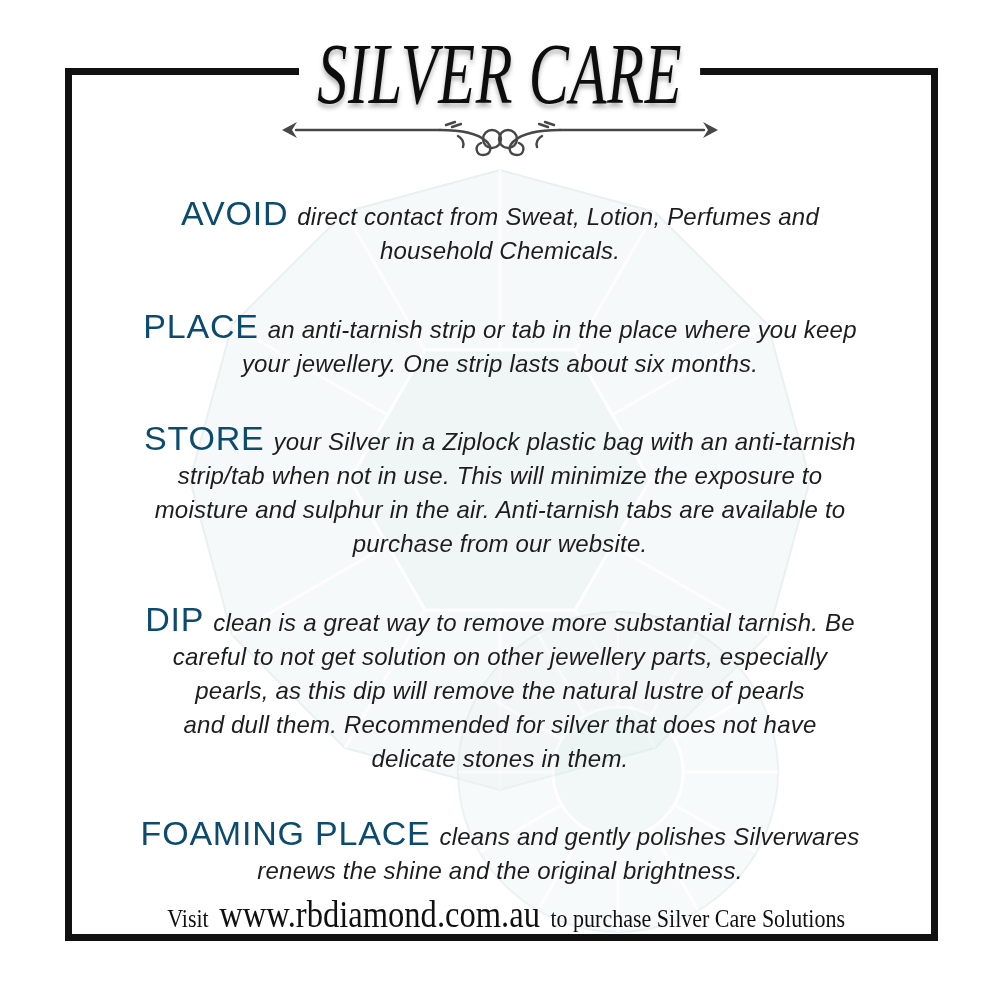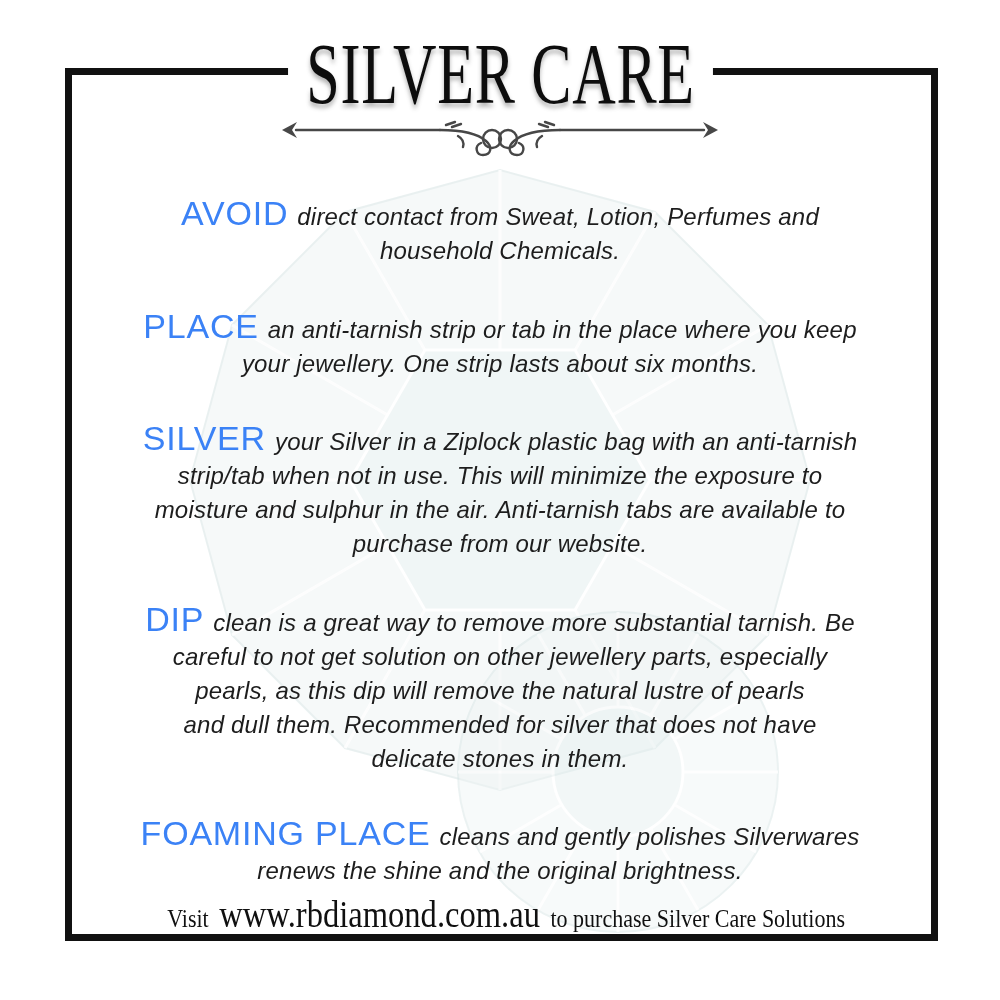--- a/index.html
+++ b/index.html
@@ -27,20 +27,21 @@
     border: 7px solid #111111;
     z-index: 1;
   }
 
   
   .header {
     position: absolute;
     left: 0; top: 36px; width: 1000px;
     text-align: center;
     z-index: 3;
+    font-style: italic;
   }
   .title {
     display: inline-block;
     font-family: "Liberation Serif", serif;
     font-weight: 400;
     font-size: 86px;
     line-height: 76px;
     color: #0d0d0d;
     background: #ffffff;
     padding: 0 26px;
@@ -81,21 +82,21 @@
   .tip {
     font-size: 24px;
     line-height: 34px;
     color: #1d1d1d;
     letter-spacing: 0.2px;
   }
   .tip .lead {
     font-size: 34px;
     letter-spacing: 0.8px;
     margin-right: 9px;
-    color: #3b82f6;
+    color: #0c4a6e;
   }
   .tip .tip-text { white-space: pre-line; font-style: italic; }
 
   
   .footer {
     position: absolute;
     left: 80px; right: 68px;
     top: 893px;
     text-align: center;
     z-index: 2;
@@ -187,21 +188,21 @@
 <div class="content">
   <p class="tip">
     <span class="lead">AVOID</span><span class="tip-text">direct contact from Sweat, Lotion, Perfumes and
 household Chemicals.</span>
   </p>
   <p class="tip">
     <span class="lead">PLACE</span><span class="tip-text">an anti-tarnish strip or tab in the place where you keep
 your jewellery. One strip lasts about six months.</span>
   </p>
   <p class="tip">
-    <span class="lead">SILVER</span><span class="tip-text">your Silver in a Ziplock plastic bag with an anti-tarnish
+    <span class="lead">STORE</span><span class="tip-text">your Silver in a Ziplock plastic bag with an anti-tarnish
 strip/tab when not in use. This will minimize the exposure to
 moisture and sulphur in the air. Anti-tarnish tabs are available to
 purchase from our website.</span>
   </p>
   <p class="tip">
     <span class="lead">DIP</span><span class="tip-text">clean is a great way to remove more substantial tarnish. Be
 careful to not get solution on other jewellery parts, especially
 pearls, as this dip will remove the natural lustre of pearls
 and dull them. Recommended for silver that does not have
 delicate stones in them.</span>

